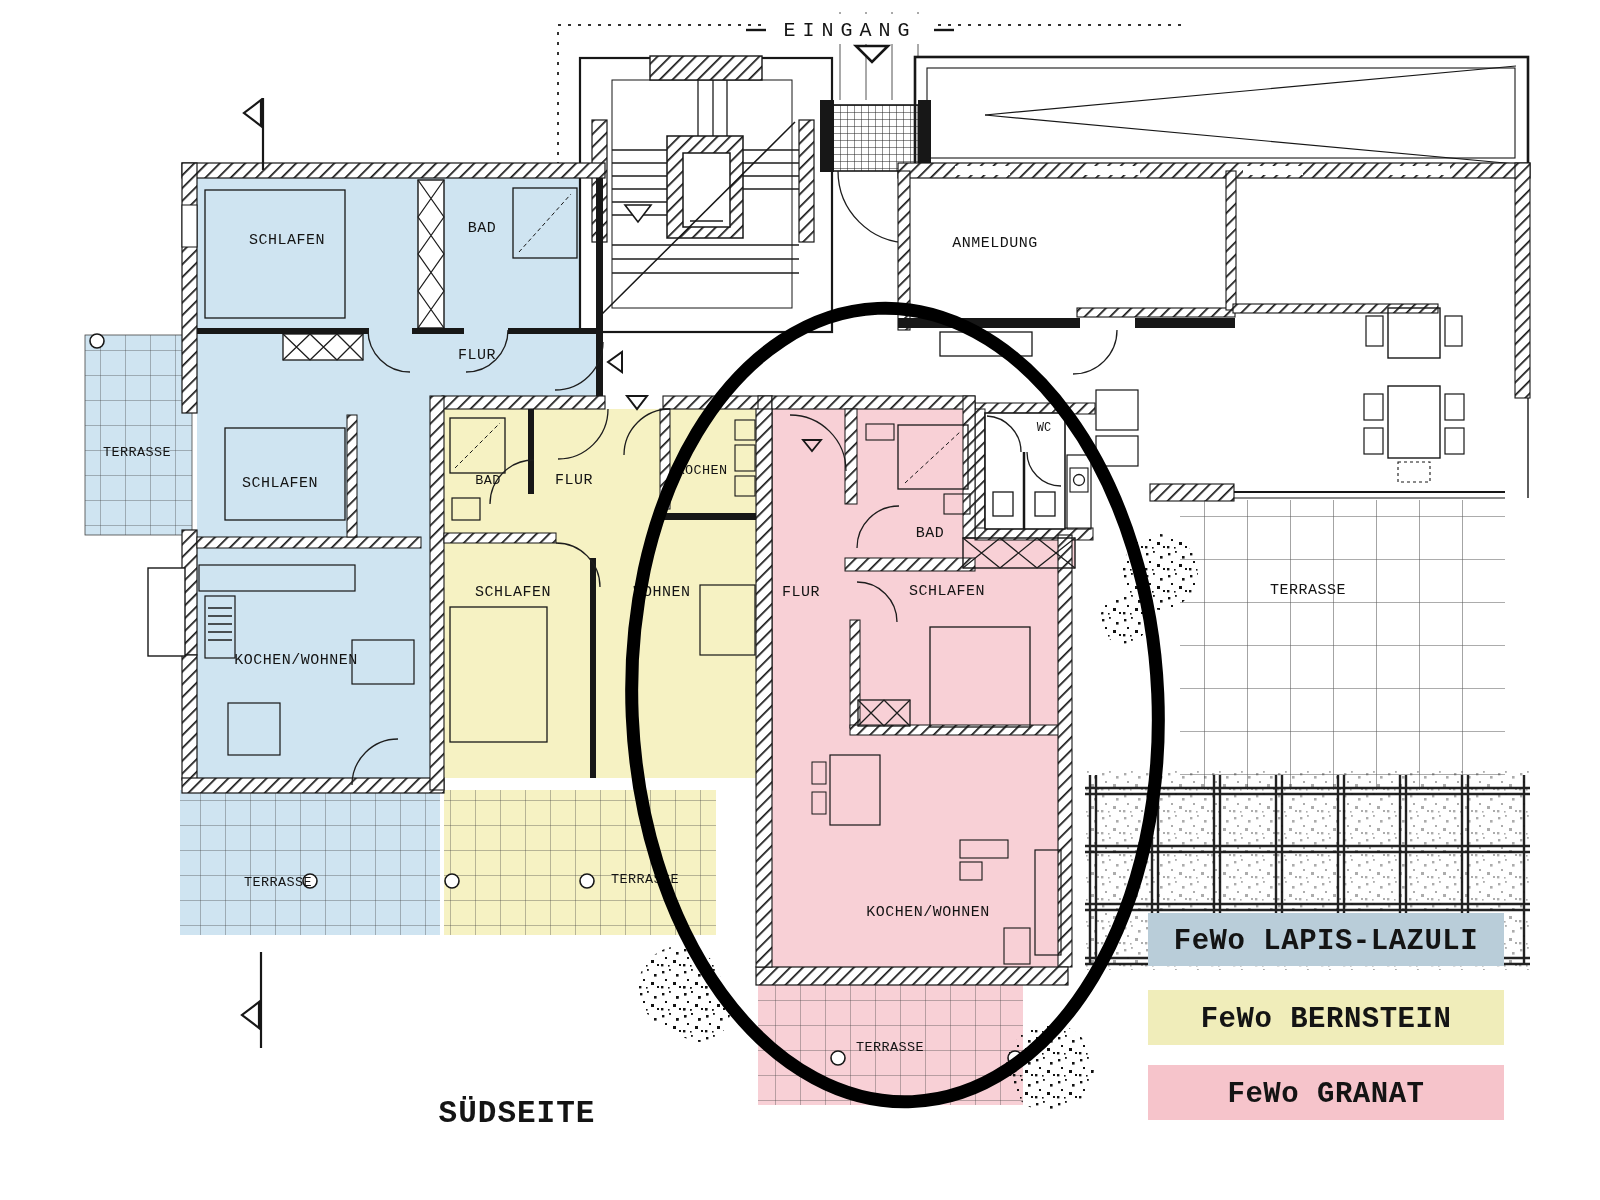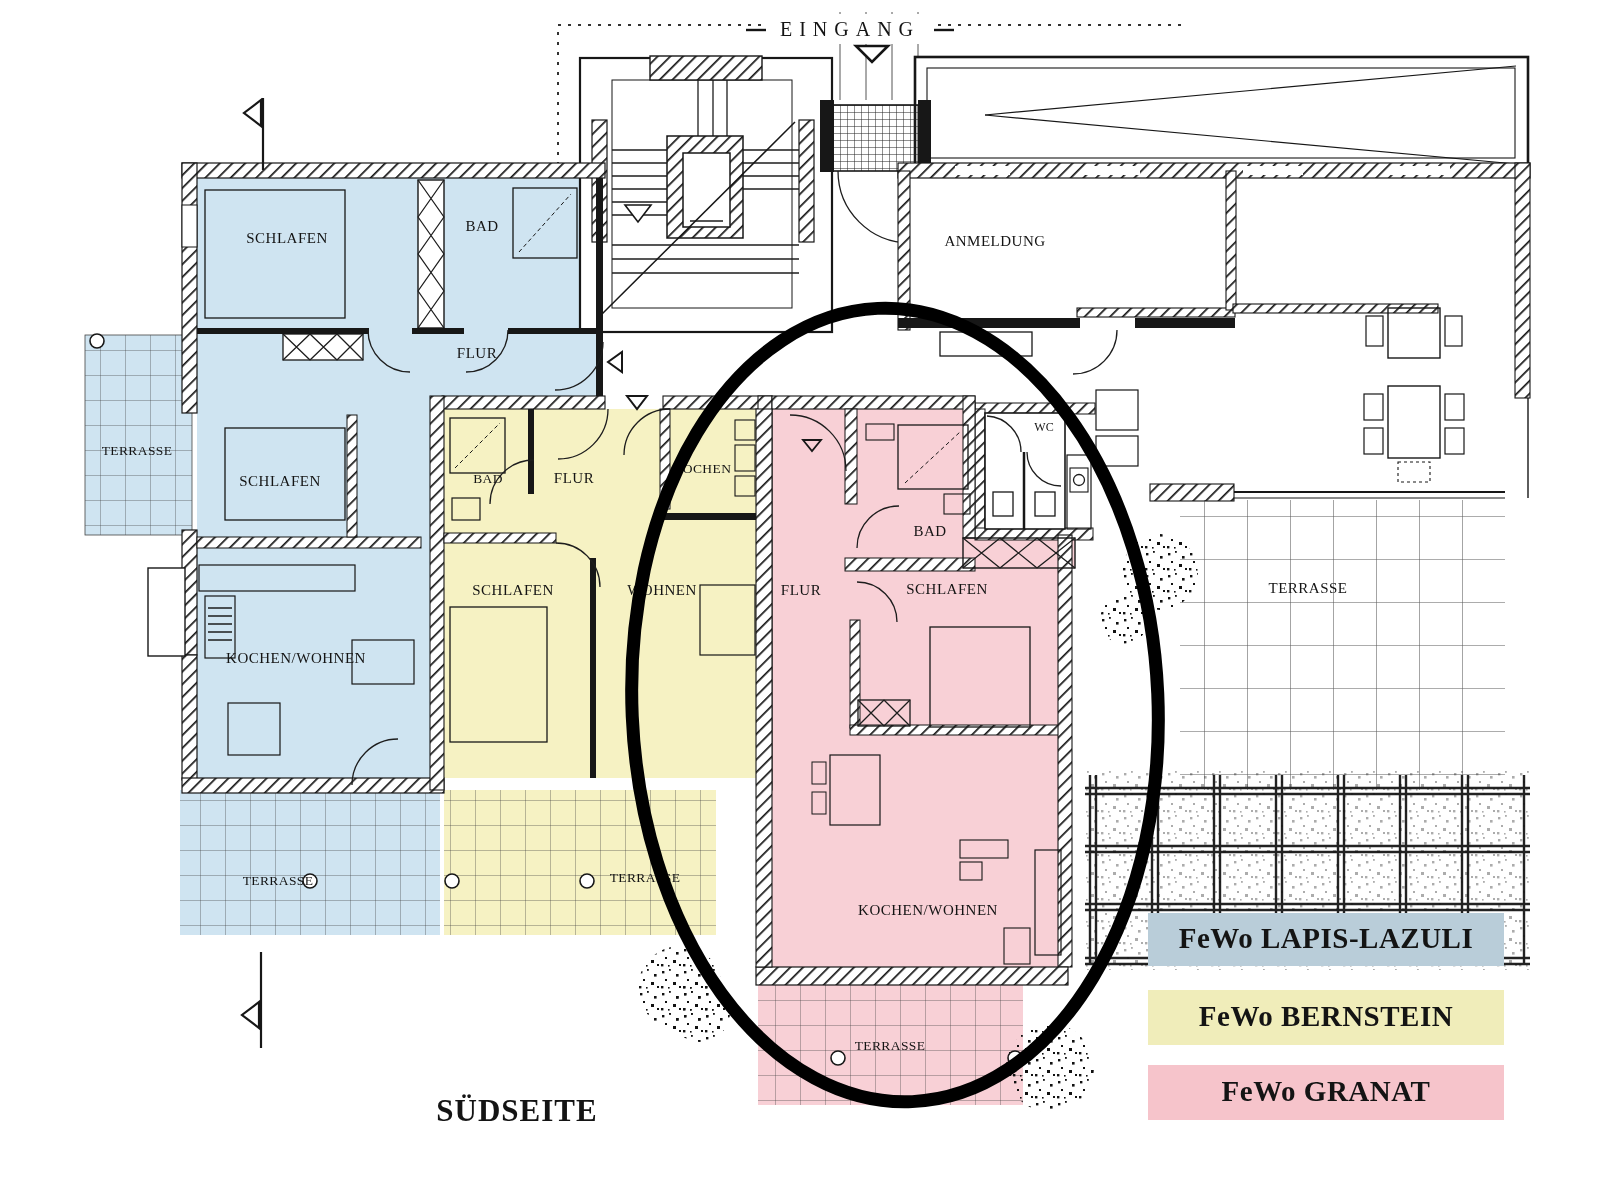--- a/index.html
+++ b/index.html
@@ -1,17 +1,17 @@
 <!DOCTYPE html>
 <html><head>
 <meta charset="utf-8">
 <style>
   html,body{margin:0;padding:0;background:#ffffff;}
   .page{position:relative;width:1600px;height:1200px;background:#fff;overflow:hidden;
-        font-family:Liberation Serif, serif;}
+        font-family:Liberation Mono, monospace;}
   svg{display:block;}
   text{fill:#141414;}
   .rlabel{font-size:15px;letter-spacing:.5px;}
   .rlabel-sm{font-size:13.5px;letter-spacing:.4px;}
   .tiny{font-size:12px;}
   .eingang{font-size:20px;letter-spacing:7px;}
   .caption{font-size:31px;font-weight:bold;letter-spacing:1px;}
   .legendtxt{font-size:29px;font-weight:bold;letter-spacing:.5px;}
   .thin{stroke:#1d1d1d;stroke-width:1.3;fill:none;}
   .wall{fill:#171717;}

